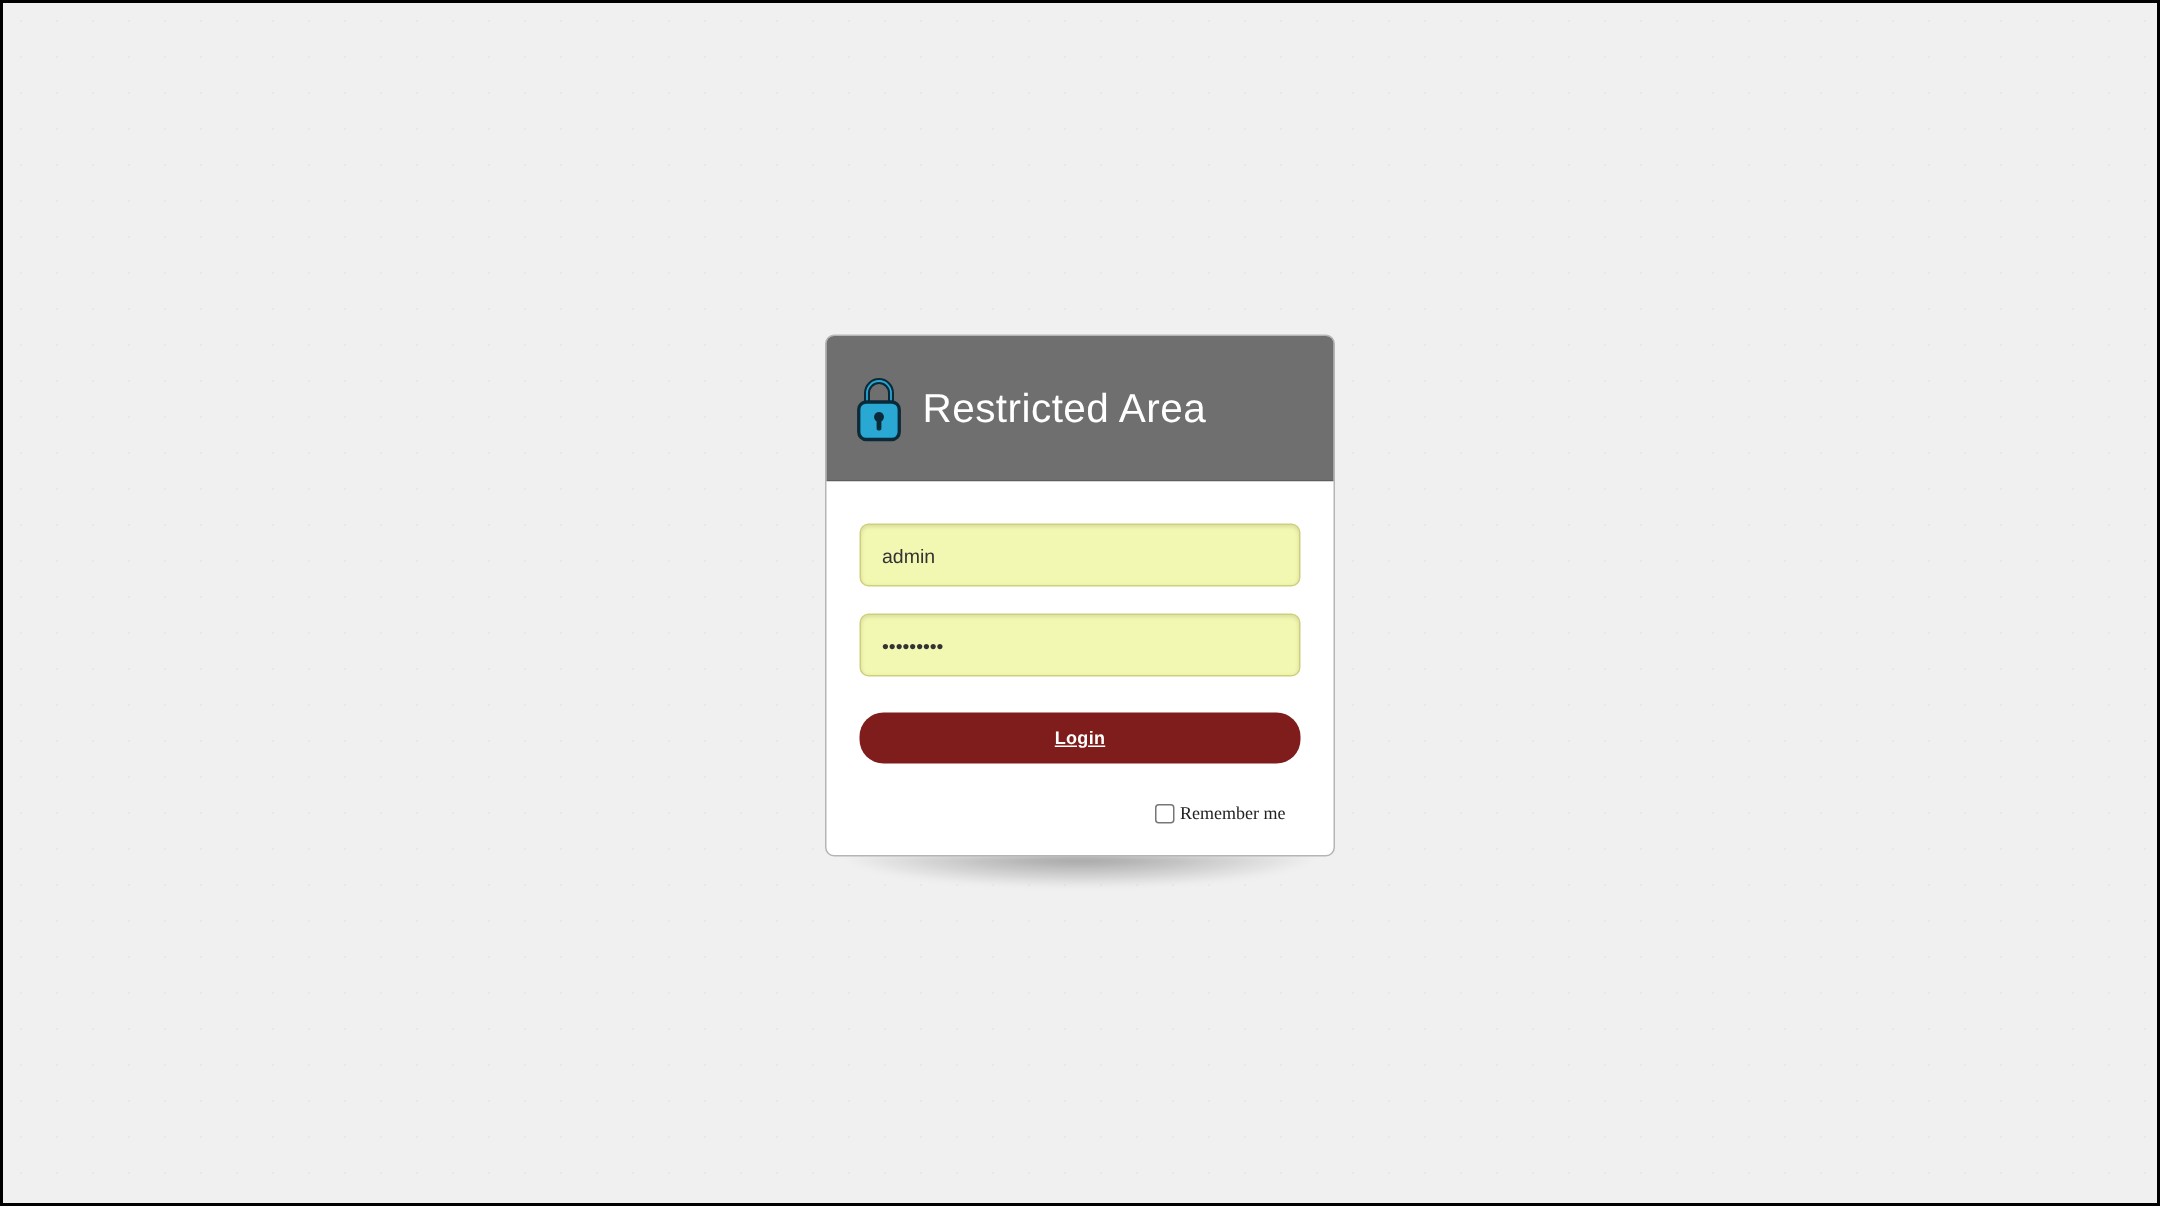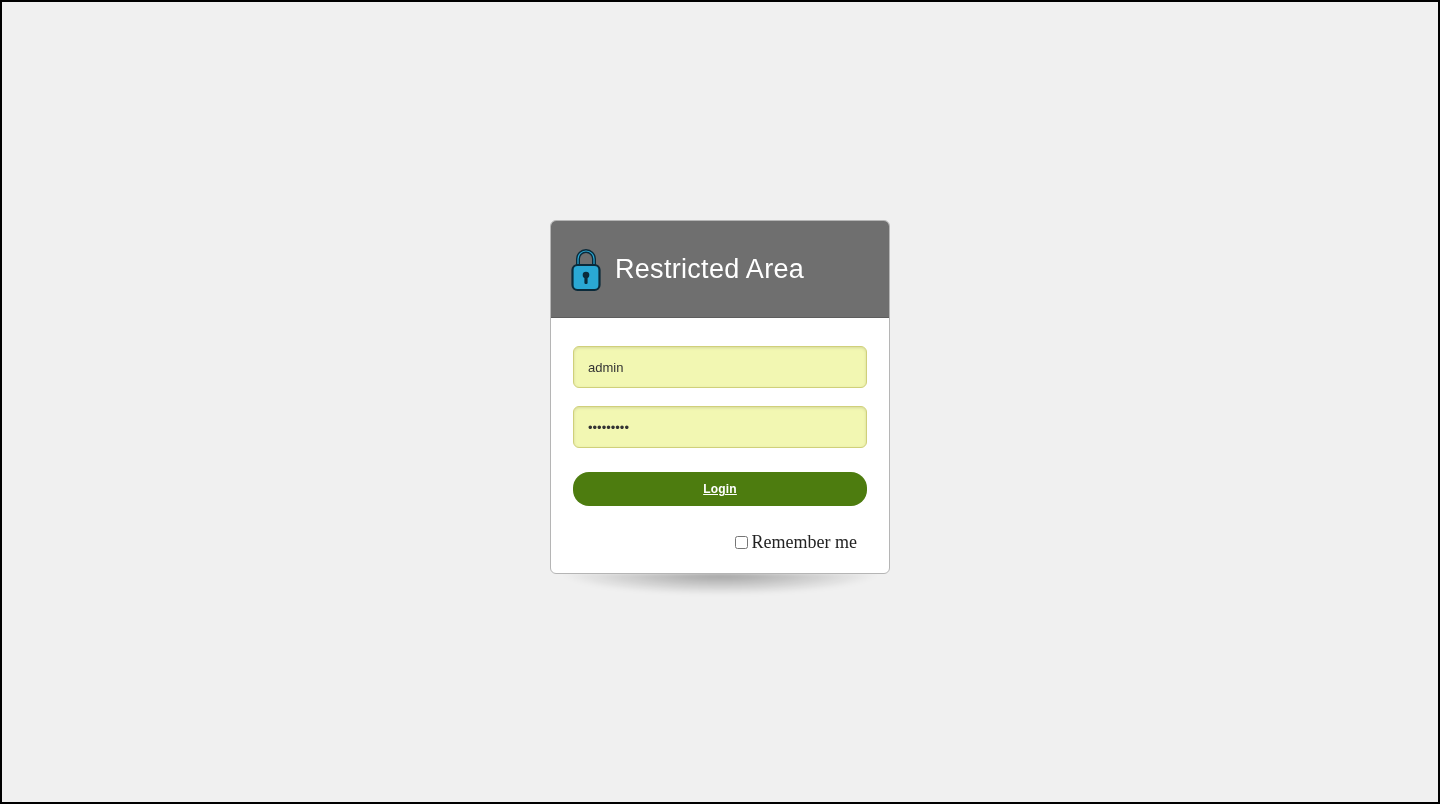--- a/index.html
+++ b/index.html
@@ -96,21 +96,21 @@
     }
     
     .text-input::placeholder {
       color: #777;
     }
     
     .login-button {
       margin-top: 6px;
       width: 100%;
       height: 34px;
-      background: #4d7c0f;
+      background: #7f1d1d;
       color: #fff;
       border: none;
       border-radius: 16px;
       font-size: 12px;
       font-weight: 700;
       letter-spacing: 0.2px;
       cursor: pointer;
       text-decoration: underline;
     }
     
@@ -123,21 +123,21 @@
       padding-right: 10px;
     }
     
     .remember-checkbox {
       width: 13px;
       height: 13px;
       accent-color: #888;
     }
     
     .remember-label {
-      font-size: 18px;
+      font-size: 12px;
       color: #222;
       font-family: Georgia, 'Times New Roman', serif;
     }
   </style>
 </head>
 <body>
 
 <div class="login-card">
 
   <div class="card-header">

